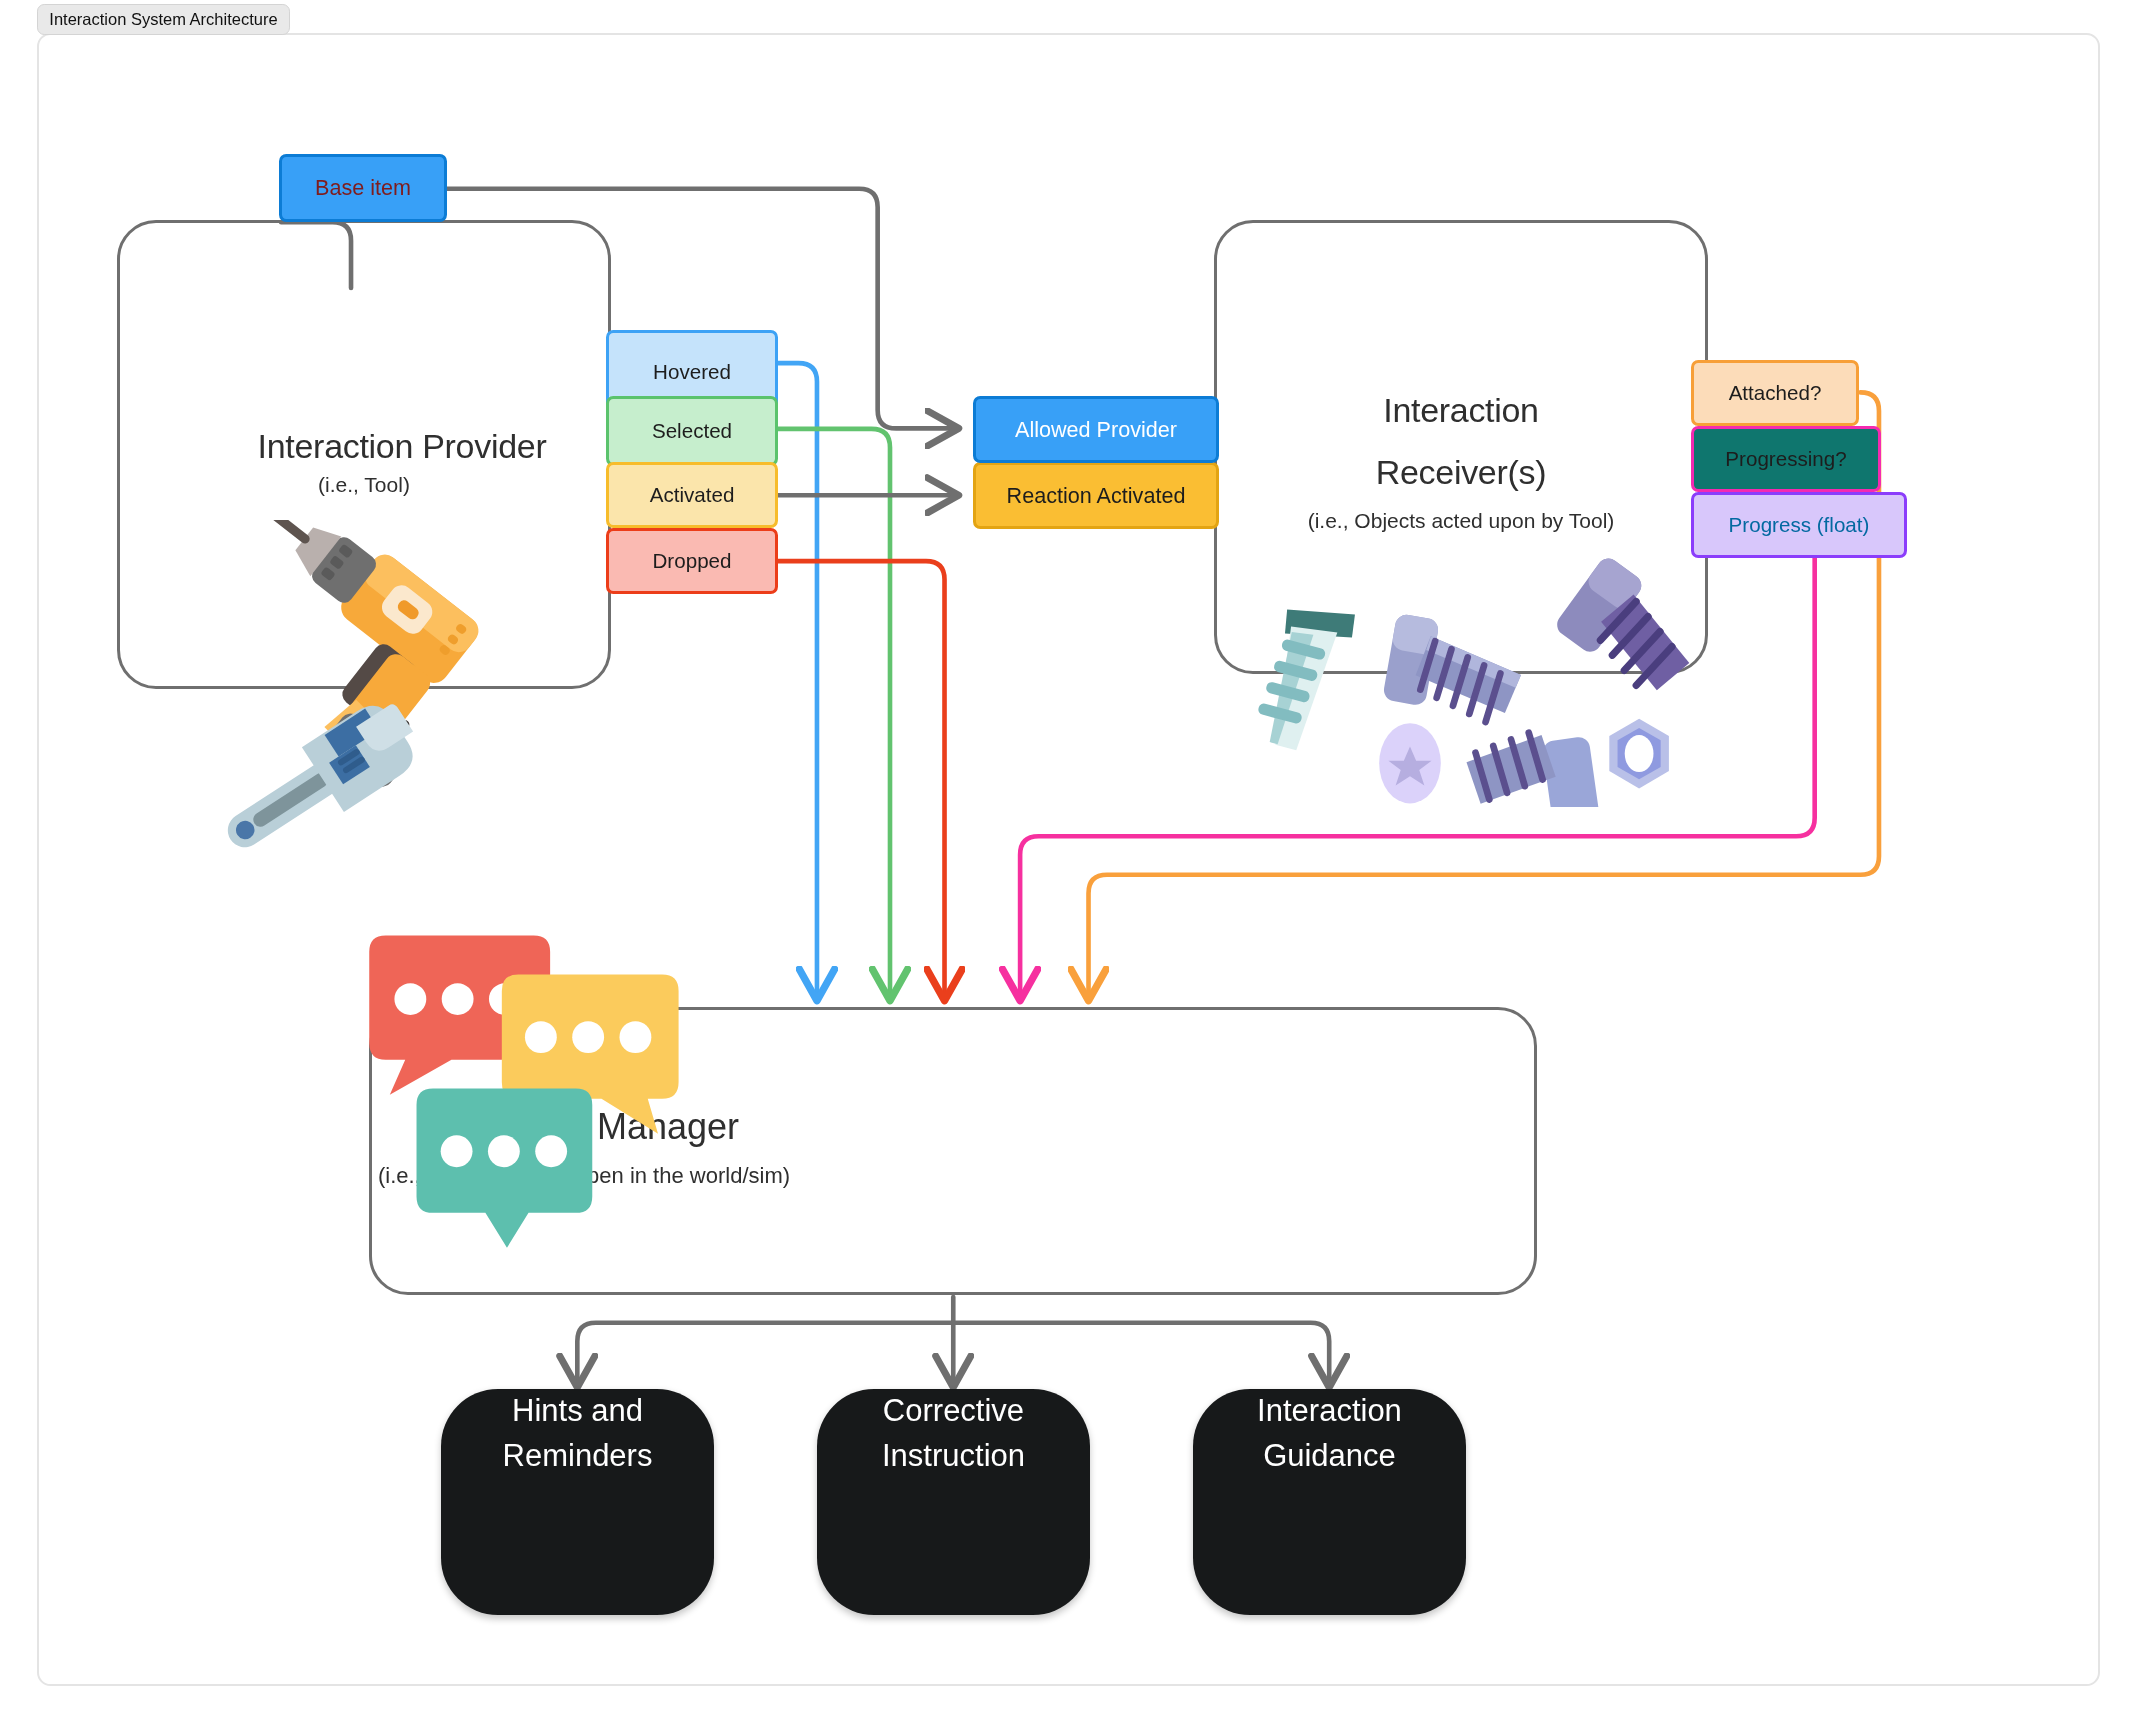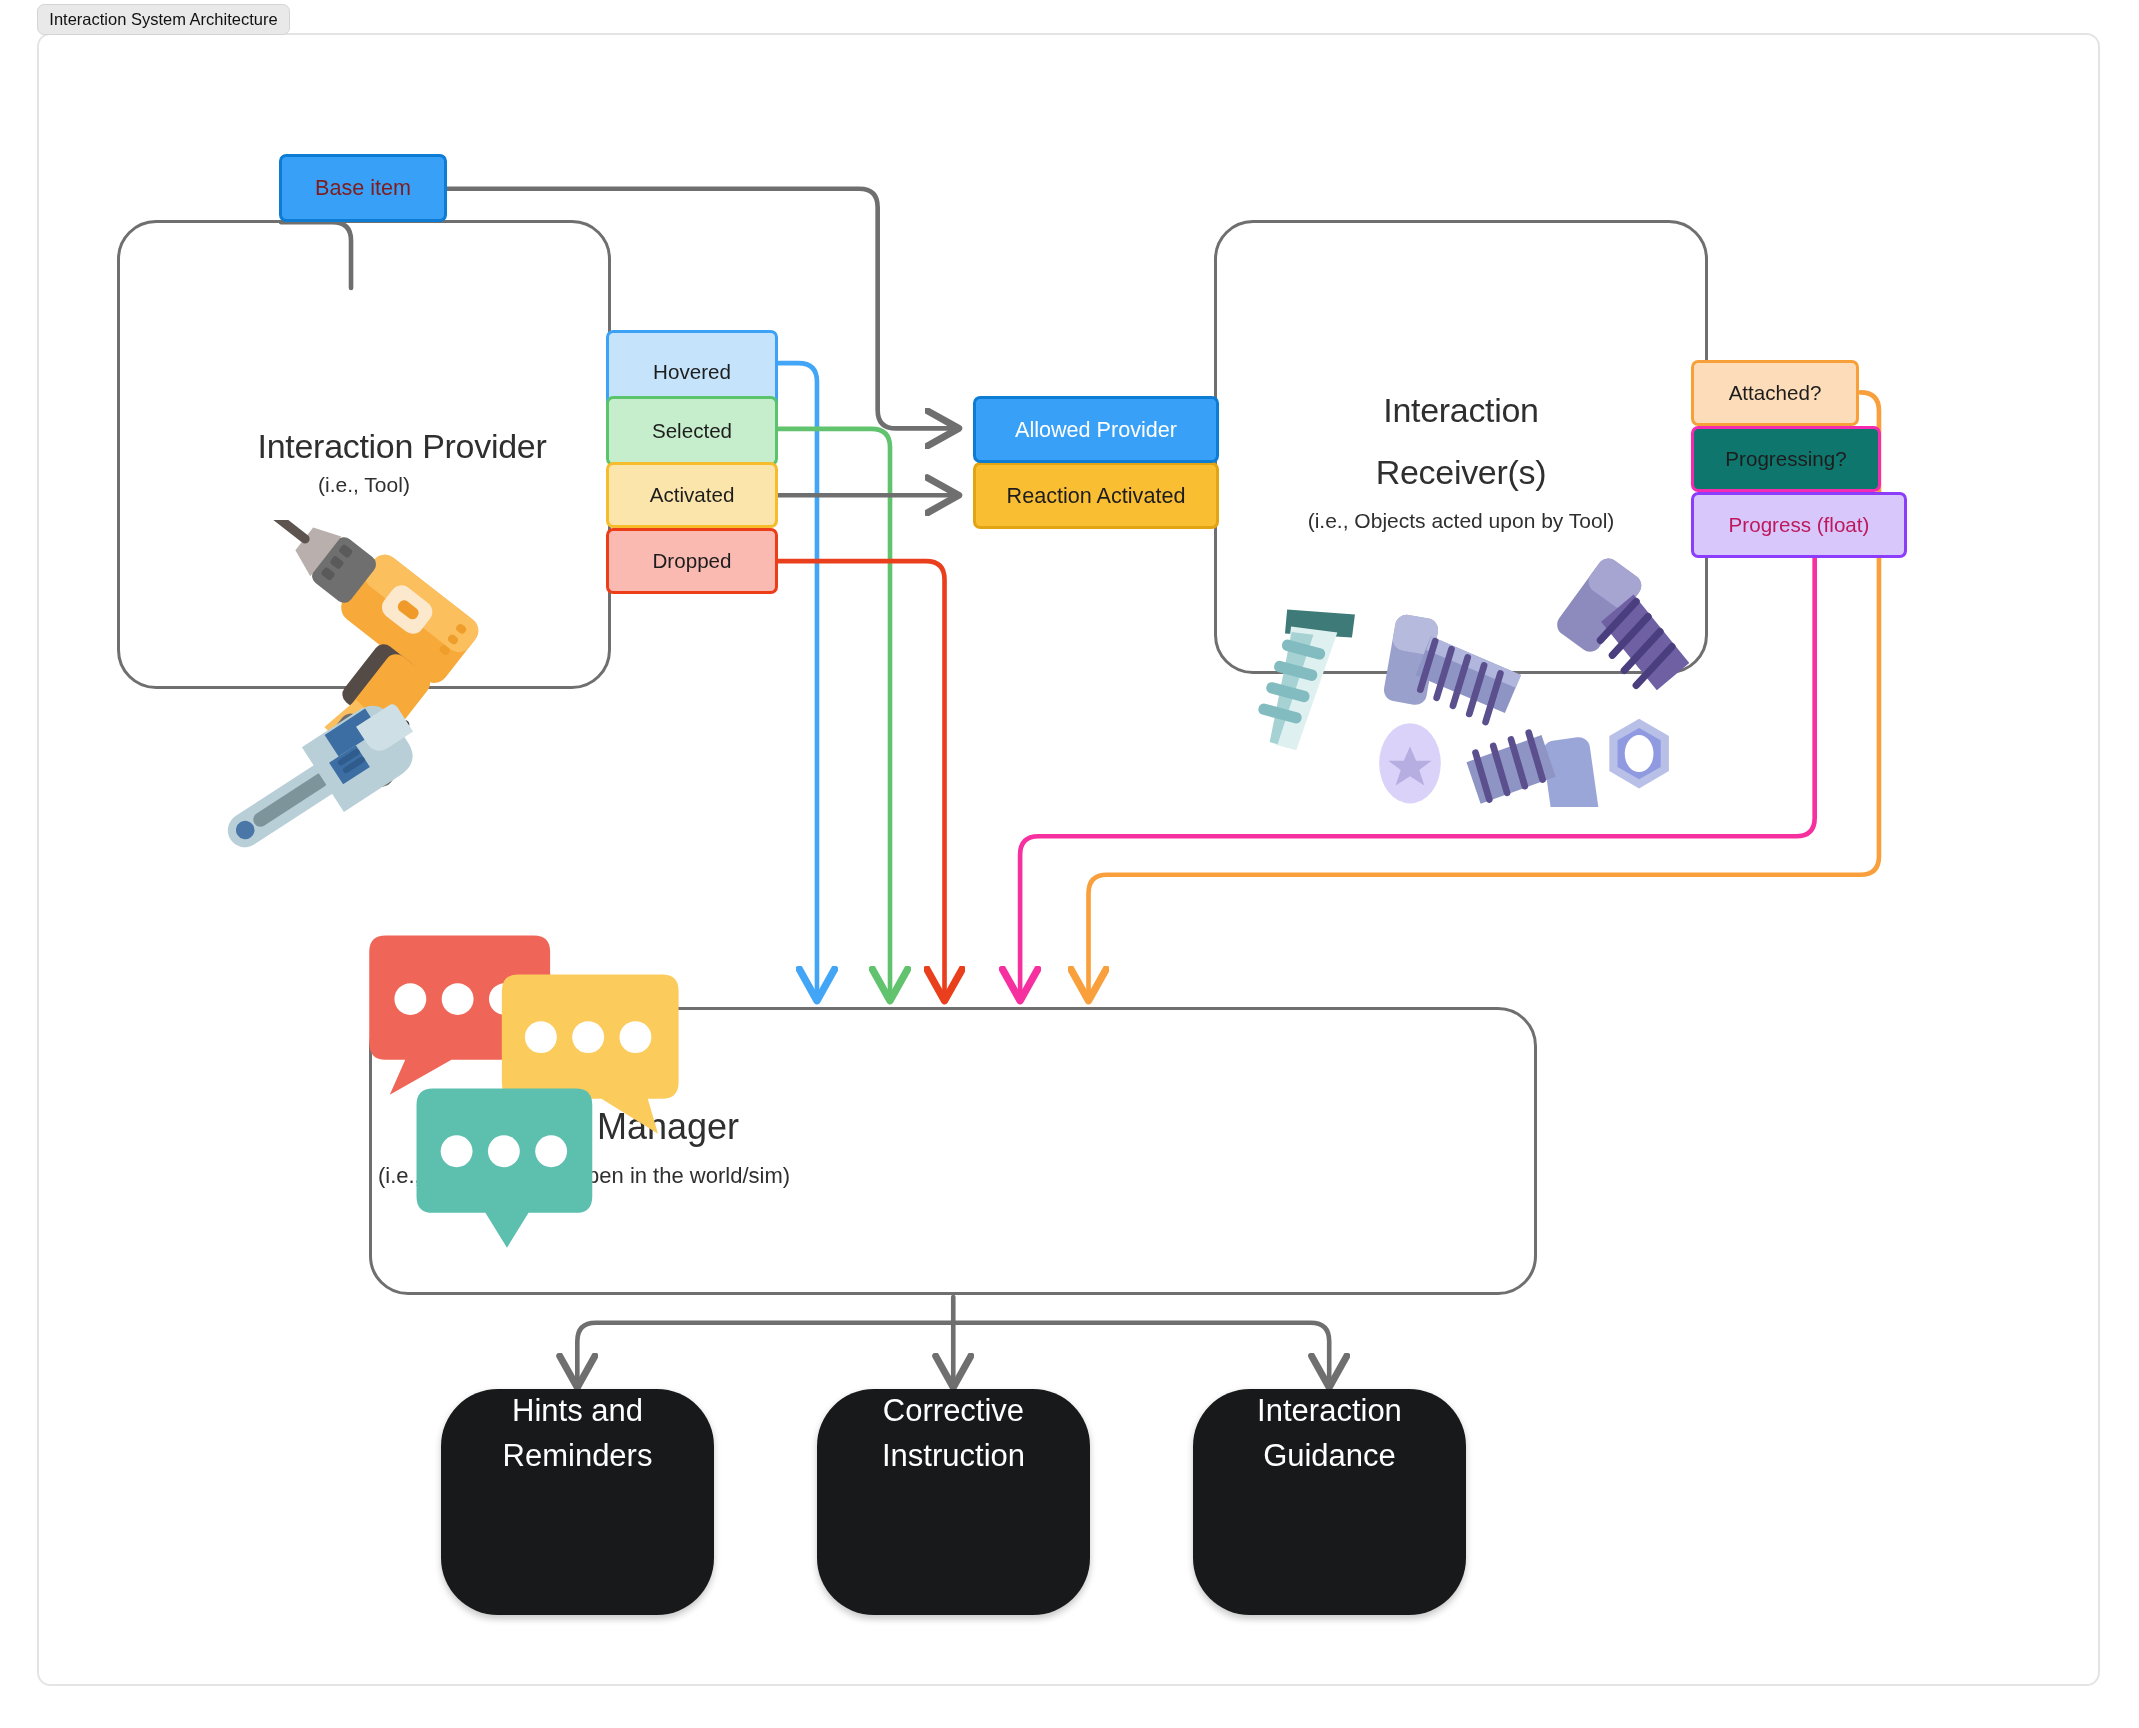--- a/index.html
+++ b/index.html
@@ -250,21 +250,21 @@
       <ellipse cx="60" cy="68" rx="28" ry="36" fill="#fff"></ellipse>
     </g>
   </svg>
 
   <div class="chip" style="left:1691px;top:360px;width:168px;height:66px;background:#fcdcb9;border:3.6px solid #f79f38;color:#1d1d1d;">
     <span>Attached?</span>
   </div>
   <div class="chip" style="left:1691px;top:426px;width:190px;height:66px;background:#0f766e;border:3.6px solid #f42ab0;color:#1d1d1d;">
     <span>Progressing?</span>
   </div>
-  <div class="chip" style="left:1691px;top:492px;width:216px;height:66px;background:#d8c7fb;border:3.6px solid #8b3dfb;color:#be185d;">
+  <div class="chip" style="left:1691px;top:492px;width:216px;height:66px;background:#d8c7fb;border:3.6px solid #8b3dfb;color:#0369a1;">
     <span>Progress (float)</span>
   </div>
 
   <div id="fm-panel"></div>
   <div id="fm-title">Feedback Manager</div>
   <div id="fm-sub">(i.e., what should happen in the world/sim)</div>
 
   <svg class="illus" style="left:360px;top:921px;z-index:22;" width="334" height="334" viewBox="0 0 650 650">
     <g>
       <path d="M18,60 Q18,28 50,28 L338,28 Q370,28 370,60 L370,238 Q370,270 338,270

